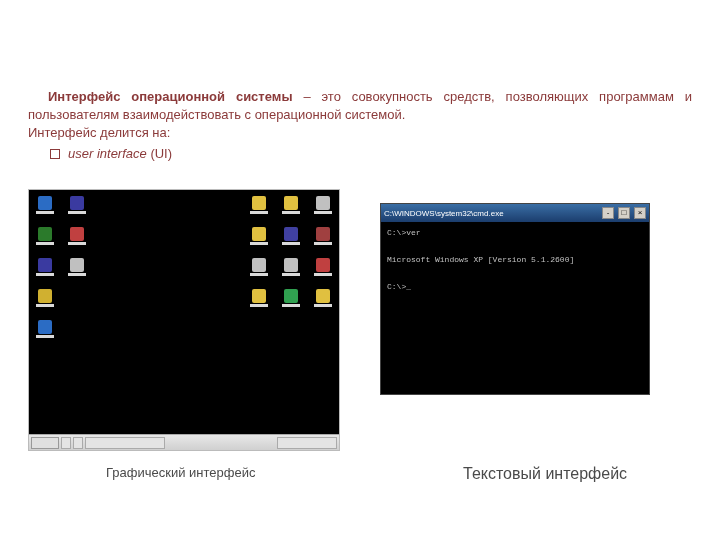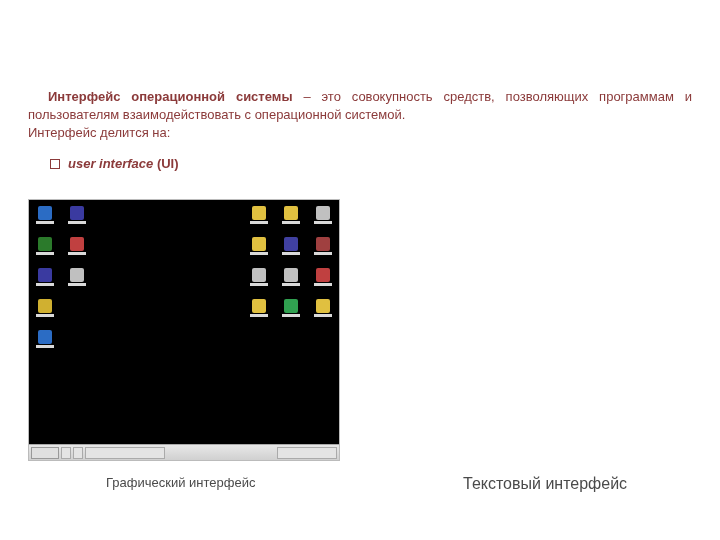--- a/index.html
+++ b/index.html
@@ -19,40 +19,39 @@
   .para {
     color: #8b3a3a;
     line-height: 1.35;
     text-align: justify;
     margin-bottom: 2px;
   }
   .bold { font-weight: bold; padding-left: 20px; }
   .subhead {
     color: #8b3a3a;
     margin-top: 2px;
-    margin-bottom: 16px;
+    margin-bottom: 6px;
   }
   .bullet-row {
     display: flex;
     align-items: center;
     gap: 8px;
     margin-left: 22px;
     margin-top: 4px;
   }
   .bullet-box {
     width: 10px;
     height: 10px;
     border: 1.5px solid #8b3a3a;
     display: inline-block;
     flex: 0 0 auto;
   }
   .bullet-text {
     color: #8b3a3a;
     font-style: italic;
-    font-weight: bold;
   }
   .bullet-norm { font-style: normal; }
   .figures-row {
     display: flex;
     gap: 40px;
     margin-top: 28px;
     align-items: flex-start;
   }
   
   .fig-desktop {
@@ -290,20 +289,33 @@
       <div class="taskbar">
         <div class="start-btn"></div>
         <div class="task-seg" style="width:10px"></div>
         <div class="task-seg" style="width:10px"></div>
         <div class="task-seg" style="width:80px"></div>
         <div style="flex:1"></div>
         <div class="task-seg" style="width:60px"></div>
       </div>
     </div>
 
+    <div class="fig-cmd">
+      <div class="cmd-title">
+        <span class="cmd-title-text">C:\WINDOWS\system32\cmd.exe</span>
+        <span class="win-btn">-</span>
+        <span class="win-btn">□</span>
+        <span class="win-btn">×</span>
+      </div>
+      <div class="cmd-body"><span>C:\&gt;ver</span>
+
+<span>Microsoft Windows XP [Version 5.1.2600]</span>
+
+<span>C:\&gt;_</span></div>
+    </div>
 
   </div>
 
   <div class="captions-row">
     <div class="cap1">Графический интерфейс</div>
     <div class="cap2">Текстовый интерфейс</div>
   </div>
 </div>
 
 </body></html>

